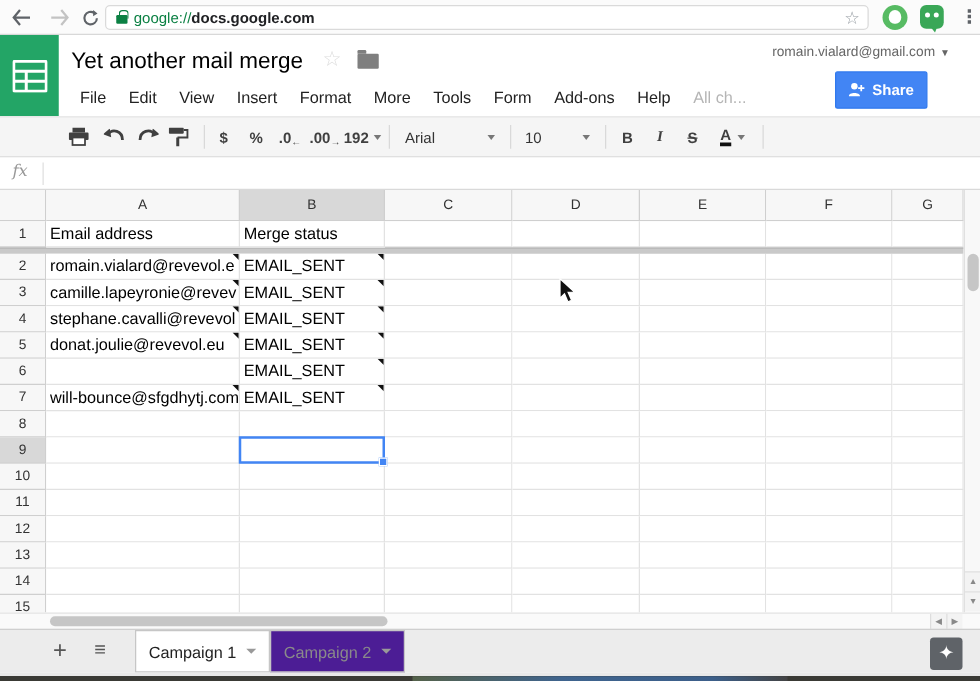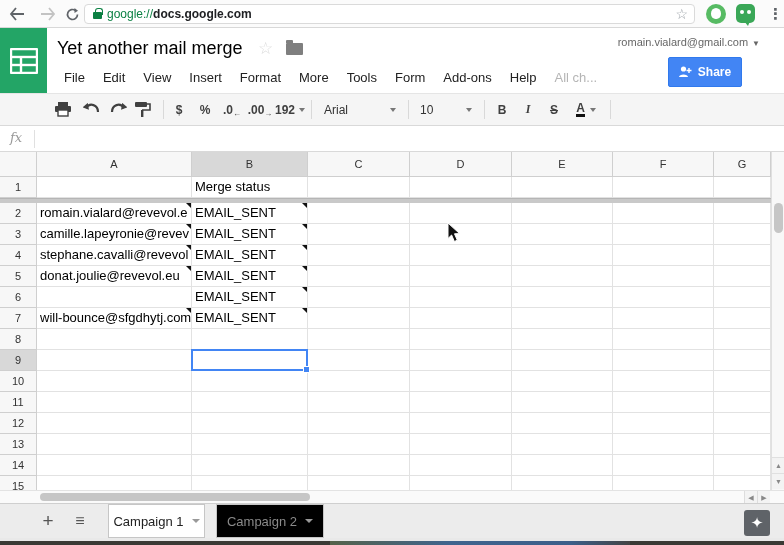--- a/index.html
+++ b/index.html
@@ -78,21 +78,21 @@
   .hscroll { left:0; top:490px; width:784px; height:13px; background:#fafafa; border-top:1px solid #e3e3e3; }
   .hthumb { left:40px; top:2px; width:270px; height:8px; background:#c6c6c6; border-radius:4px; }
   .harrow { top:0; width:13px; height:13px; font-size:7px; color:#888; text-align:center; line-height:13px; background:#f3f3f3; border-left:1px solid #ddd; }
 
   
   .tabbar { left:0; top:503px; width:784px; height:35px; background:#ececec; border-top:1px solid #cfcfcf; }
   .add-sheet { left:36px; top:5px; width:24px; height:24px; font-size:19px; color:#555; text-align:center; line-height:24px; }
   .all-sheets { left:68px; top:5px; width:24px; height:24px; font-size:16px; color:#555; text-align:center; line-height:24px; }
   .sheet-tab { top:0; height:34px; display:flex; align-items:center; justify-content:center; gap:8px; font-size:13px; border:1px solid #c6c6c6; }
   .tab-active { background:#fff; color:#222; }
-  .tab-inactive { background:#000000; color:#8a8a8a; }
+  .tab-inactive { background:#4c1d95; color:#8a8a8a; }
   .tab-caret { width:0; height:0; border-left:4px solid transparent; border-right:4px solid transparent; border-top:4px solid #999; }
   .explore-btn { left:744px; top:6px; width:26px; height:26px; background:#5f6368; border-radius:3px; color:#fff; font-size:15px; text-align:center; line-height:26px; }
 
   .bottom-strip { left:0; top:538px; width:784px; height:7px;
     background:linear-gradient(180deg,#e9e9e9 0 38%, #3a3a35 38% 100%);
   }
   .bottom-strip::after { content:""; position:absolute; left:330px; top:3px; width:300px; height:4px; background:linear-gradient(90deg,#55624a,#3f648e 40%,#3c5f8a 80%,#444); }
 
   .cursor { left:447px; top:222px; width:14px; height:21px; pointer-events:none; z-index:50; }
 </style>
@@ -358,20 +358,21 @@
     <div class="cell" style="position: absolute; left: 714px; top: 303px; width: 57px; height: 21px;"></div>
     <div class="rowhdr" style="position: absolute; left: 0px; top: 324px; width: 37px; height: 21px;">15</div>
     <div class="cell" style="position: absolute; left: 37px; top: 324px; width: 155px; height: 21px;"></div>
     <div class="cell" style="position: absolute; left: 192px; top: 324px; width: 116px; height: 21px;"></div>
     <div class="cell" style="position: absolute; left: 308px; top: 324px; width: 102px; height: 21px;"></div>
     <div class="cell" style="position: absolute; left: 410px; top: 324px; width: 102px; height: 21px;"></div>
     <div class="cell" style="position: absolute; left: 512px; top: 324px; width: 101px; height: 21px;"></div>
     <div class="cell" style="position: absolute; left: 613px; top: 324px; width: 101px; height: 21px;"></div>
     <div class="cell" style="position: absolute; left: 714px; top: 324px; width: 57px; height: 21px;"></div>
     <div class="freeze-bar" style="position: absolute; left: 0px; top: 46px; width: 771px; height: 5px;"></div>
+    <div class="cell" style="position: absolute; left: 37px; top: 25px; width: 155px; height: 21px;">Email address</div>
     <div class="cell" style="position: absolute; left: 192px; top: 25px; width: 116px; height: 21px;">Merge status</div>
     <div class="cell note" style="position: absolute; left: 37px; top: 51px; width: 155px; height: 21px;">romain.vialard@revevol.e</div>
     <div class="cell note" style="position: absolute; left: 192px; top: 51px; width: 116px; height: 21px;">EMAIL_SENT</div>
     <div class="cell note" style="position: absolute; left: 37px; top: 72px; width: 155px; height: 21px;">camille.lapeyronie@revev</div>
     <div class="cell note" style="position: absolute; left: 192px; top: 72px; width: 116px; height: 21px;">EMAIL_SENT</div>
     <div class="cell note" style="position: absolute; left: 37px; top: 93px; width: 155px; height: 21px;">stephane.cavalli@revevol</div>
     <div class="cell note" style="position: absolute; left: 192px; top: 93px; width: 116px; height: 21px;">EMAIL_SENT</div>
     <div class="cell note" style="position: absolute; left: 37px; top: 114px; width: 155px; height: 21px;">donat.joulie@revevol.eu</div>
     <div class="cell note" style="position: absolute; left: 192px; top: 114px; width: 116px; height: 21px;">EMAIL_SENT</div>
     <div class="cell note" style="position: absolute; left: 192px; top: 135px; width: 116px; height: 21px;">EMAIL_SENT</div>
@@ -391,21 +392,21 @@
 <div class="abs hscroll">
   <div class="abs hthumb"></div>
   <div class="abs harrow" style="left:744px">◀</div>
   <div class="abs harrow" style="left:757px">▶</div>
 </div>
 
 <div class="abs tabbar">
   <div class="abs add-sheet">+</div>
   <div class="abs all-sheets">≡</div>
   <div id="tabs-container">
-      <div class="abs sheet-tab tab-active" style="left: 108px; width: 97px;">
+      <div class="abs sheet-tab tab-active" style="left: 108px; width: 108px;">
         <span>Campaign 1</span>
         <span class="tab-caret"></span>
       </div>
       <div class="abs sheet-tab tab-inactive" style="left: 216px; width: 108px;">
         <span>Campaign 2</span>
         <span class="tab-caret"></span>
       </div>
     </div>
   <div class="abs explore-btn"><span>✦</span></div>
 </div>

